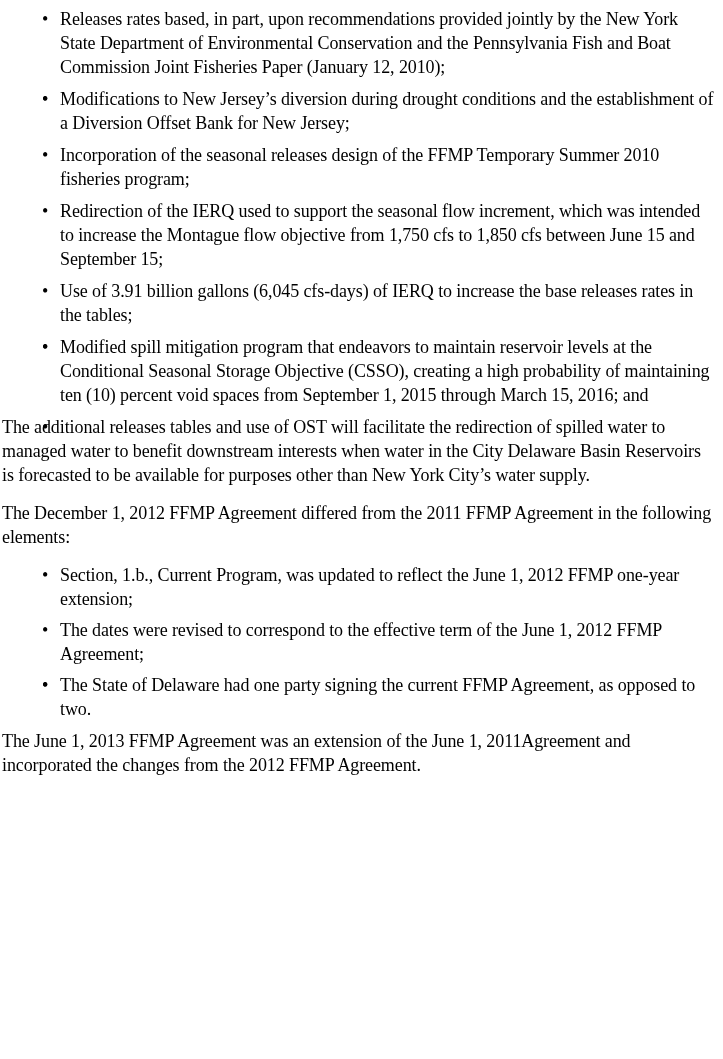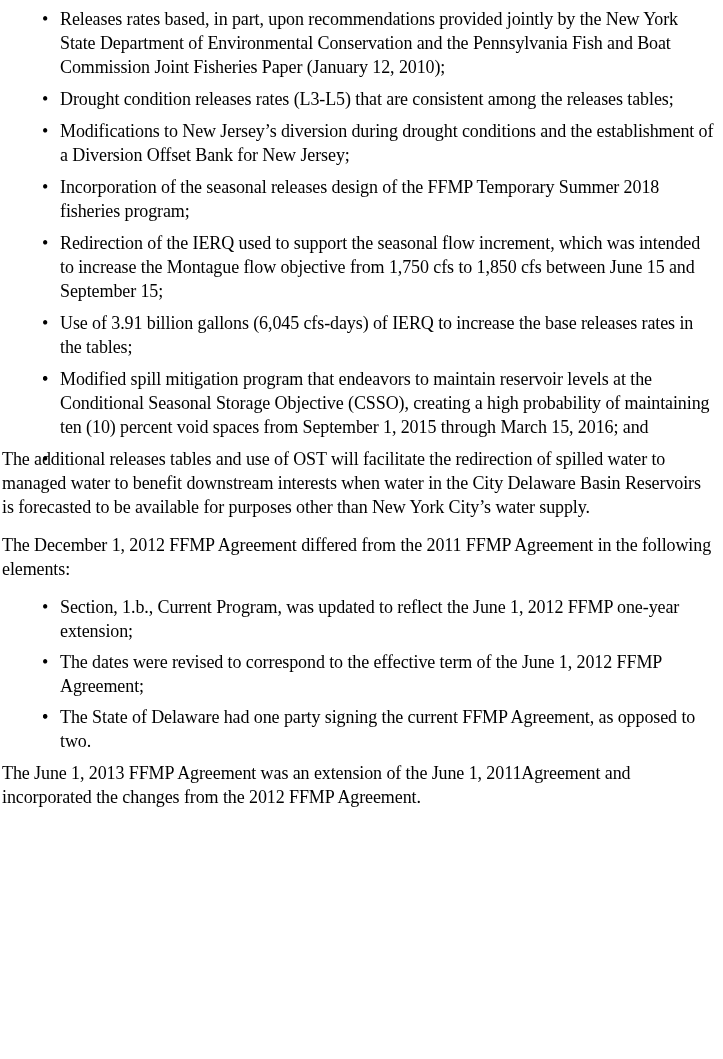--- a/index.html
+++ b/index.html
@@ -53,29 +53,28 @@
 
 <div class="page">
 
   <ul class="bullet-list list-1">
     <li>
       <span class="bullet">•</span>
       <span>Releases rates based, in part, upon recommendations provided jointly by the New York State Department of Environmental Conservation and the Pennsylvania Fish and Boat Commission Joint Fisheries Paper (January 12, 2010);</span>
     </li>
     <li>
       <span class="bullet">•</span>
-      <span>Drought condition releases rates (L3-L5) that are consistent among the releases tables;</span>
     </li>
     <li>
       <span class="bullet">•</span>
       <span>Modifications to New Jersey’s diversion during drought conditions and the establishment of a Diversion Offset Bank for New Jersey;</span>
     </li>
     <li>
       <span class="bullet">•</span>
-      <span>Incorporation of the seasonal releases design of the FFMP Temporary Summer 2018 fisheries program;</span>
+      <span>Incorporation of the seasonal releases design of the FFMP Temporary Summer 2010 fisheries program;</span>
     </li>
     <li>
       <span class="bullet">•</span>
       <span>Redirection of the IERQ used to support the seasonal flow increment, which was intended to increase the Montague flow objective from 1,750 cfs to 1,850 cfs between June 15 and September 15;</span>
     </li>
     <li>
       <span class="bullet">•</span>
       <span>Use of 3.91 billion gallons (6,045 cfs-days) of IERQ to increase the base releases rates in the tables;</span>
     </li>
     <li>

